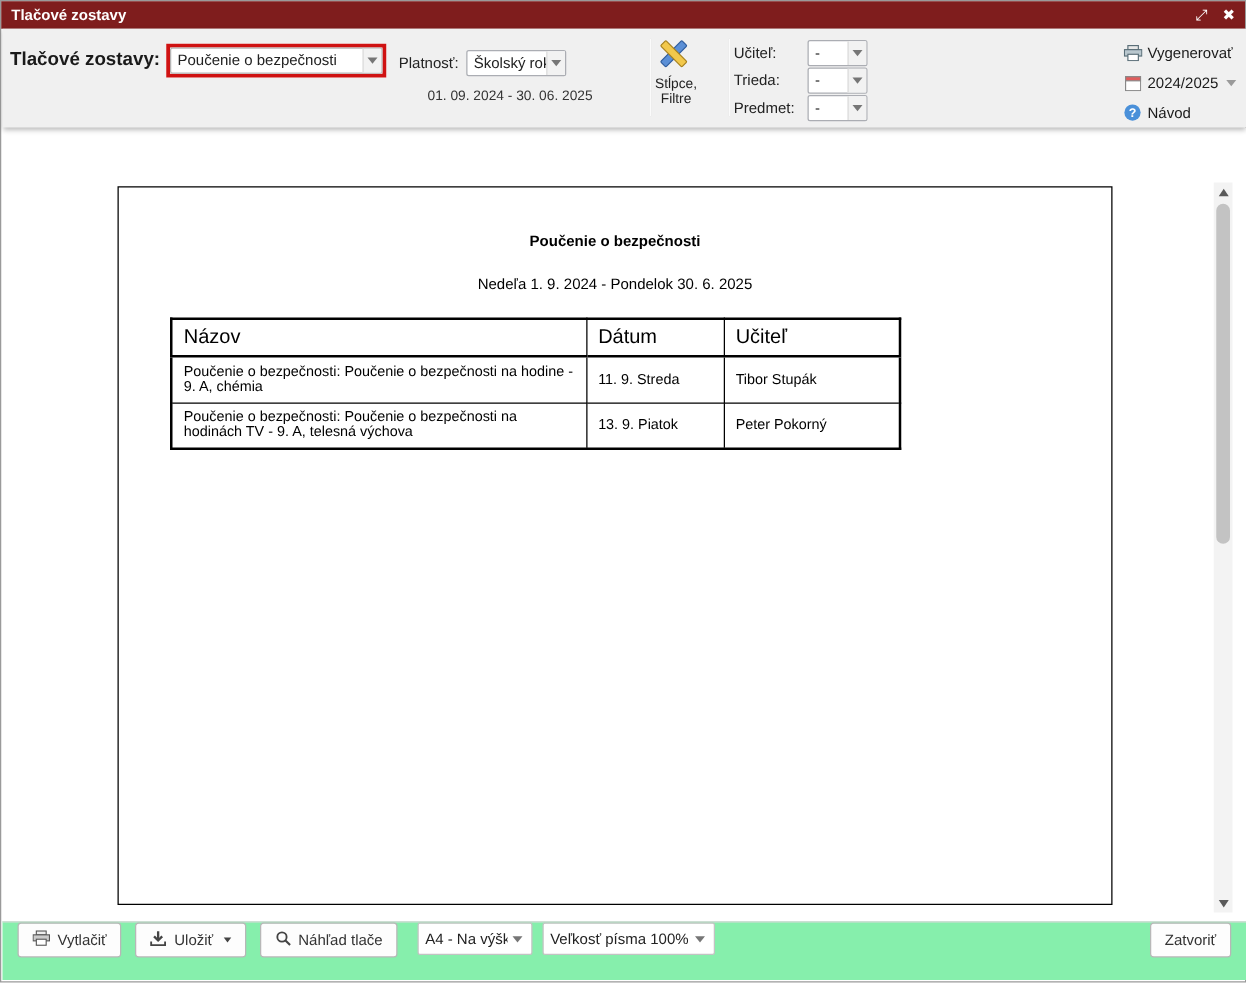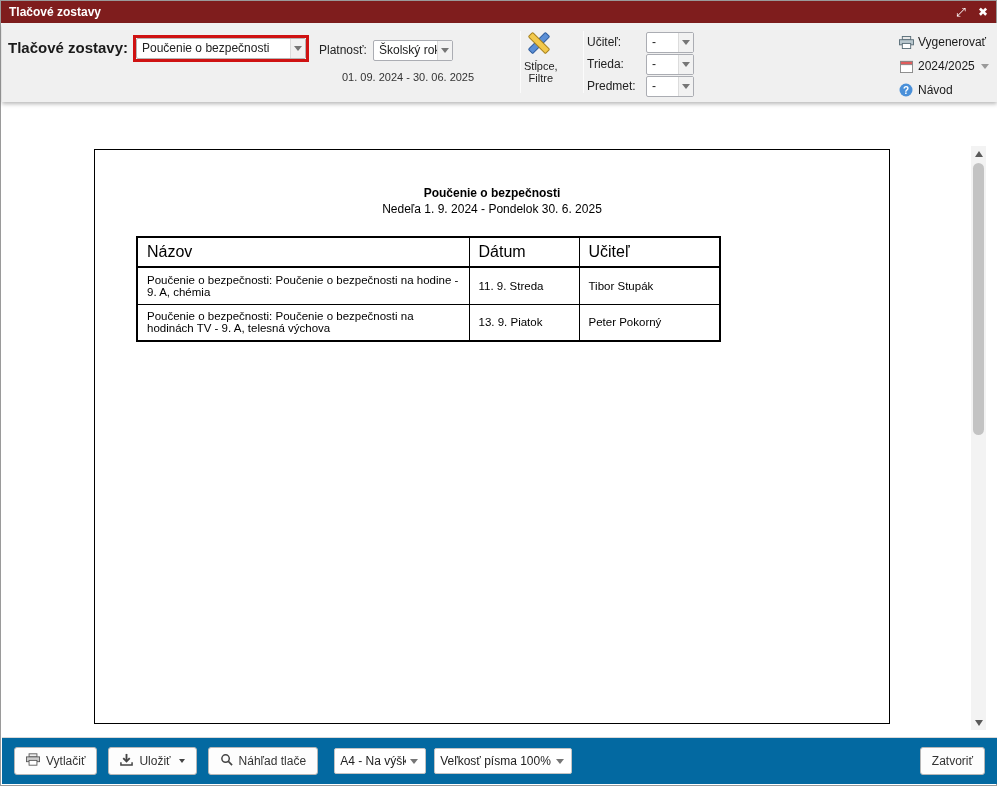--- a/index.html
+++ b/index.html
@@ -46,40 +46,40 @@
   
   .right-links { position: absolute; left: 896px; top: 10px; width: 96px; }
   .rl-row { display: flex; align-items: center; height: 18px; margin-bottom: 6px; font-size: 12px; color: #1a1a1a; cursor: pointer; }
   .rl-row .ico { width: 16px; display: flex; justify-content: center; margin-right: 4px; }
   .rl-caret { margin-left: 6px; border-top-color: #9a9a9a; }
 
   
   .main { position: absolute; left: 1px; top: 101px; width: 995px; height: 637px; background: #fff; }
   .page { position: absolute; left: 92px; top: 47px; width: 796px; height: 575px; border: 1px solid #000; background: #fff; overflow: hidden; }
   .doc-title { margin-top: 36px; text-align: center; font-size: 12px; font-weight: bold; color: #000; }
-  .doc-subtitle { text-align: center; font-size: 12px; color: #000; margin-top: 2px; }
+  .doc-subtitle { text-align: center; font-size: 12px; color: #000; margin-top: 20px; }
   .doc-table { border-collapse: collapse; font-size: 11.5px; color: #000; margin: 20px 0 0 41px; border: 2px solid #000; table-layout: fixed; }
   .doc-table th, .doc-table td { border: 1px solid #000; text-align: left; padding: 3px 9px; font-weight: normal; vertical-align: middle; }
   .doc-table th { height: 30px; font-size: 16px; border-bottom: 2px solid #000; }
   .doc-table td { height: 37px; }
   .col-nazov { width: 332px; }
   .col-datum { width: 110px; }
   .col-ucitel { width: 141px; }
 
   
   .scrollbar { position: absolute; right: 11px; top: 44px; width: 15px; height: 584px; background: #f3f3f3; }
   .sb-btn { position: absolute; left: 0; width: 15px; height: 15px; display: flex; align-items: center; justify-content: center; cursor: pointer; }
   .sb-up { top: 0; } .sb-down { bottom: 0; }
   .tri-up { width: 0; height: 0; border-left: 4px solid transparent; border-right: 4px solid transparent; border-bottom: 6px solid #5a5a5a; }
   .tri-down { width: 0; height: 0; border-left: 4px solid transparent; border-right: 4px solid transparent; border-top: 6px solid #5a5a5a; }
   .sb-thumb { position: absolute; left: 2px; top: 17px; width: 11px; height: 272px; background: #c3c3c3; border-radius: 6px; cursor: pointer; }
 
   
-  .footer { position: absolute; left: 1px; bottom: 1px; width: 995px; height: 47px; background: #0369a1;
-            border-top: 1px solid #d9d9d9; display: flex; align-items: center; padding: 0 12px; }
+  .footer { position: absolute; left: 1px; bottom: 1px; width: 995px; height: 47px; background: #86efac;
+            border-top: 1px solid #d9d9d9; display: flex; padding: 0 12px; }
   .btn { display: inline-flex; align-items: center; gap: 6px; height: 28px; padding: 0 11px; background: #fdfdfd;
          border: 1px solid #b7b7b7; border-radius: 3px; font-size: 12px; color: #333; cursor: pointer; white-space: nowrap; }
   .btn + .btn { margin-left: 11px; }
   .btn .bcaret { margin-left: 2px; border-top-color: #444; border-left-width: 3.5px; border-right-width: 3.5px; border-top-width: 4.5px; }
   .footer .select.footer-sel { height: 26px; border: 1px solid #c3c3c3; background: #fff; padding-right: 4px; }
   .footer .select.footer-sel .val { padding-top: 5px; }
   .footer .select.footer-sel .arrow { border-left: none; background: transparent; }
   .sel-a4 { margin-left: 16px; width: 92px; }
   .sel-font { margin-left: 8px; width: 138px; }
   .btn-close { margin-left: auto; }

